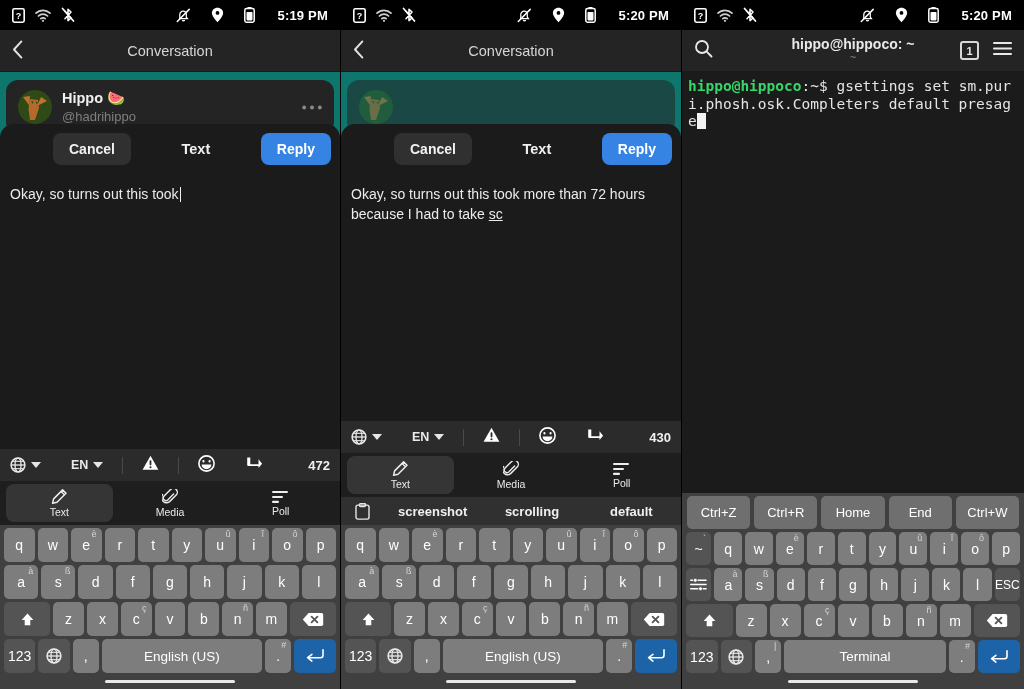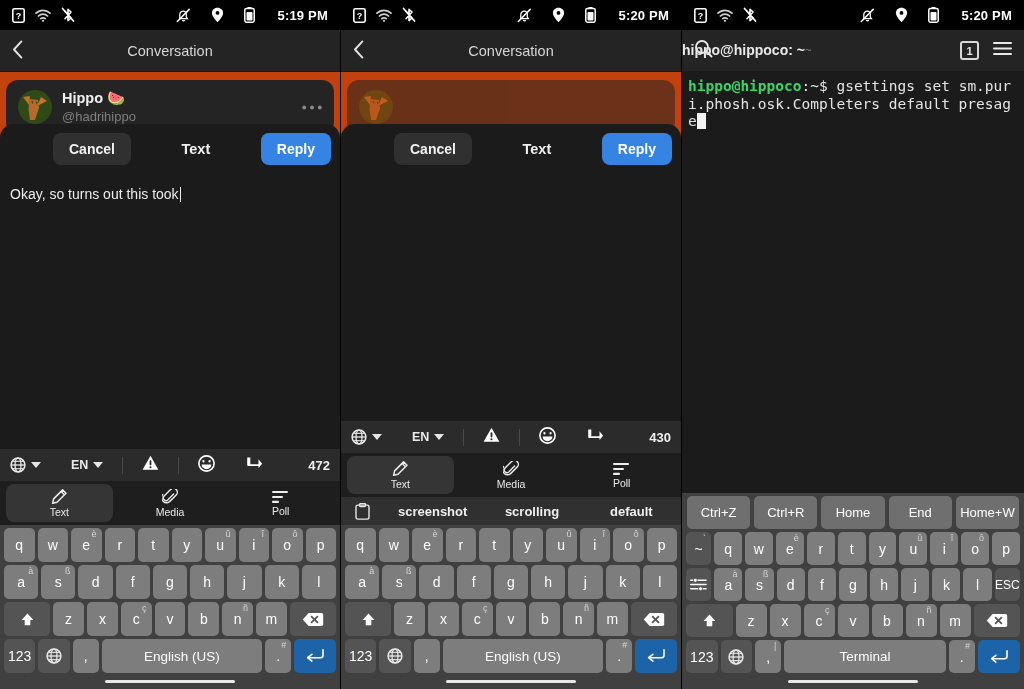--- a/index.html
+++ b/index.html
@@ -47,26 +47,26 @@
     position: absolute; left: 0; right: 0; text-align: center;
     color: #d6d6d6; font-size: 14.5px; pointer-events: none;
   }
   .header .back { color: #e3e3e3; z-index: 2; cursor: pointer; }
   .hdr-right { margin-left: auto; display: flex; align-items: center; gap: 14px; z-index: 2; }
   .tabcount {
     width: 19px; height: 19px; border: 2px solid #d8d8d8; border-radius: 3px;
     color: #e8e8e8; font-size: 11px; display: flex; align-items: center; justify-content: center;
     font-weight: bold;
   }
-  .term-title { display: flex; flex-direction: row; align-items: center; line-height: 1.05; }
+  .term-title { display: flex; flex-direction: column; align-items: center; line-height: 1.05; }
   .term-title .t1 { color: #e9e9e9; font-size: 14px; font-weight: bold; }
   .term-title .t2 { color: #8b8b8b; font-size: 11px; }
 
   
-  .body { flex: 1 1 auto; position: relative; background: #c2410c; overflow: hidden; }
+  .body { flex: 1 1 auto; position: relative; background: #0f766e; overflow: hidden; }
   .msg-card {
     position: absolute; top: 8px; left: 6px; right: 6px;
     background: #242424; border-radius: 12px;
     padding: 10px 12px;
     display: flex; align-items: flex-start; gap: 10px;
   }
   .avatar {
     width: 34px; height: 34px; border-radius: 50%;
     background: #2f4a16; flex: 0 0 34px; position: relative; overflow: hidden;
   }
@@ -557,20 +557,21 @@
             </svg>
           </div>
           <div class="msg-meta"></div>
         </div>
         <div class="compose">
           <div class="compose-bar">
             <button class="btn-cancel">Cancel</button>
             <div class="compose-title">Text</div>
             <button class="btn-reply">Reply</button>
           </div>
+          <div class="compose-text"><span>Okay, so turns out this took more than 72 hours because I had to take </span><span class="composing">sc</span></div>
         </div>
       </div>
       <div class="osk-toolbar">
         <div class="tb-item">
           <svg width="16" height="16" viewBox="0 0 16 16">
             <circle cx="8" cy="8" r="6.9" fill="none" stroke="#e9e9e9" stroke-width="1.5"></circle>
             <ellipse cx="8" cy="8" rx="3" ry="6.9" fill="none" stroke="#e9e9e9" stroke-width="1.3"></ellipse>
             <line x1="1.2" y1="8" x2="14.8" y2="8" stroke="#e9e9e9" stroke-width="1.3"></line>
             <line x1="2.2" y1="4.3" x2="13.8" y2="4.3" stroke="#e9e9e9" stroke-width="1.1"></line>
             <line x1="2.2" y1="11.7" x2="13.8" y2="11.7" stroke="#e9e9e9" stroke-width="1.1"></line>
@@ -842,21 +843,21 @@
             </svg></span>
         </div>
       </div>
       <div class="term-body"><span class="prompt-user">hippo@hippoco</span><span class="prompt-path">:~$</span><span> gsettings set sm.puri.phosh.osk.Completers default presage</span><span class="term-caret"></span></div>
       <div class="kbd term">
         <div class="krow mods">
           <div class="key mod">Ctrl+Z</div>
           <div class="key mod">Ctrl+R</div>
           <div class="key mod">Home</div>
           <div class="key mod">End</div>
-          <div class="key mod">Home+W</div>
+          <div class="key mod">Ctrl+W</div>
         </div>
         <div class="krow">
           <div class="key dark w09">
             <span class="alt">`</span>
             <span class="">~</span>
           </div>
           <div class="key">
             <span class="">q</span>
           </div>
           <div class="key">

